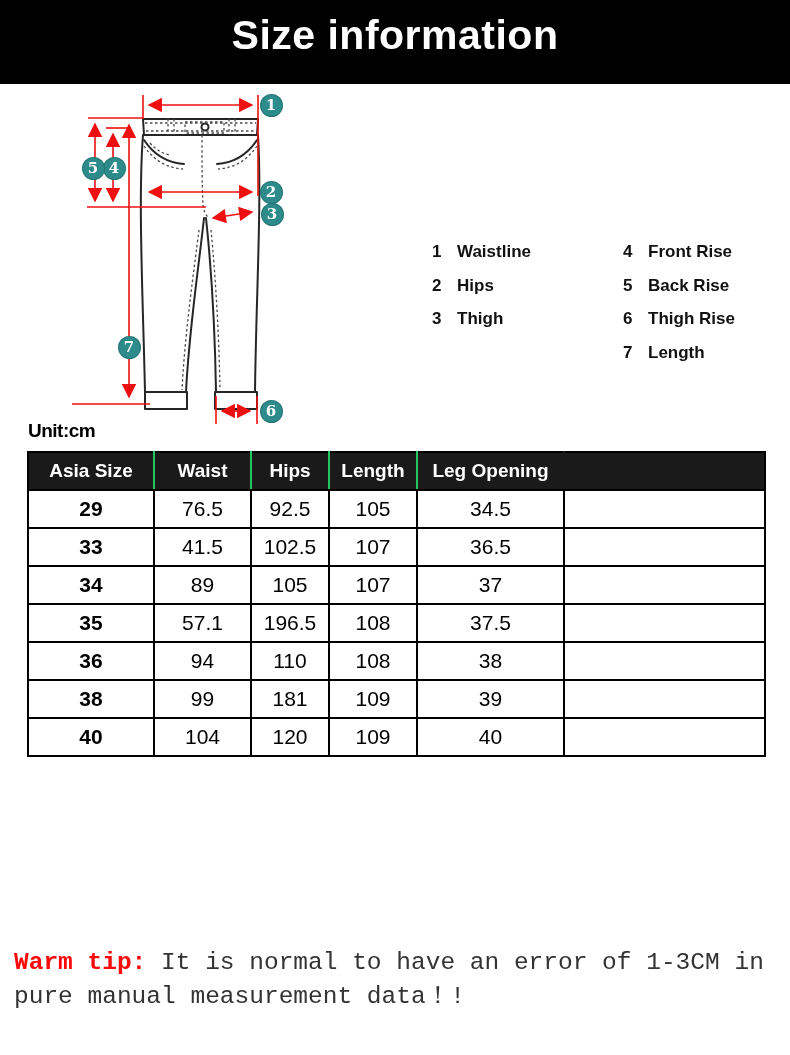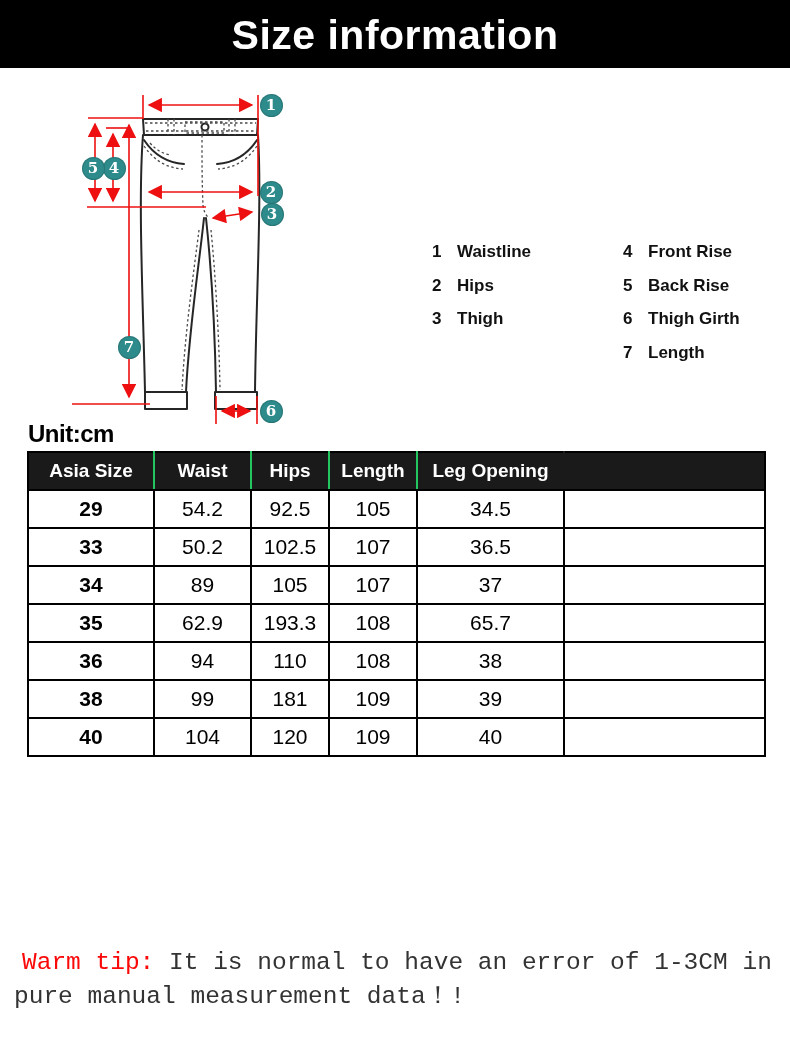--- a/index.html
+++ b/index.html
@@ -1,59 +1,59 @@
 <!DOCTYPE html>
 <html><head>
 <meta charset="utf-8">
 <style>
   html,body{margin:0;padding:0;background:#fff;}
   .page{position:relative;width:790px;height:1055px;background:#ffffff;overflow:hidden;
         font-family:"Liberation Sans",sans-serif;}
 
   
-  .title-bar{position:absolute;left:0;top:0;width:790px;height:68px;background:#000;}
+  .title-bar{position:absolute;left:0;top:0;width:790px;height:84px;background:#000;}
   .title-bar h1{margin:0;line-height:70px;text-align:center;color:#fff;
                 font-size:41px;font-weight:700;letter-spacing:0.5px;}
 
   
   .diagram-svg{position:absolute;left:55px;top:85px;width:330px;height:345px;}
   .badge{position:absolute;width:23px;height:23px;border-radius:50%;
          display:flex;align-items:center;justify-content:center;
          color:#fff;font-family:"DejaVu Serif",serif;font-weight:700;font-size:15px;
          box-shadow:inset 0 0 0 1px rgba(0,0,0,0.15);}
 
   
   .legend-col{position:absolute;display:flex;flex-direction:column;}
   .legend-col-1{left:432px;top:242px;}
   .legend-col-2{left:623px;top:242px;}
   .legend-item{display:flex;height:20px;margin-bottom:13.5px;
                font-size:17px;font-weight:700;color:#111;}
   .legend-num{width:25px;}
 
   
-  .unit-label{position:absolute;left:28px;top:420px;font-size:24px;font-weight:700;
+  .unit-label{position:absolute;left:28px;top:420px;font-size:19px;font-weight:700;
               letter-spacing:-0.5px;color:#000;}
 
   
   table.size-table{position:absolute;left:27px;top:451px;width:737px;
                    border-collapse:collapse;table-layout:fixed;
                    border:2px solid #000;}
   .size-table th{background:#1a1a1a;color:#fff;font-size:19px;font-weight:700;
                  height:36px;padding:0;text-align:center;border-bottom:2px solid #000;}
   .size-table th + th{border-left:2px solid #22c55e;}
   .size-table th:last-child{border-left:2px solid #1a1a1a;}
   .size-table td{border:2px solid #000;height:36px;padding:0;text-align:center;
                  font-size:21px;color:#000;background:#fff;}
   .size-table td:first-child{font-weight:700;}
 
   
   .warm-tip{position:absolute;left:14px;top:946px;width:780px;margin:0;
             font-family:"Liberation Mono",monospace;font-size:24.5px;line-height:34px;
             color:#333;}
-  .tip-label{font-weight:400;margin-left:8px;}
+  .tip-label{font-weight:700;}
 </style>
 </head>
 <body>
 
 <div class="page">
 
   <header class="title-bar">
     <h1>Size information</h1>
   </header>
 
@@ -138,21 +138,21 @@
     <div class="legend-item">
       <span class="legend-num">4</span>
       <span>Front Rise</span>
     </div>
     <div class="legend-item">
       <span class="legend-num">5</span>
       <span>Back Rise</span>
     </div>
     <div class="legend-item">
       <span class="legend-num">6</span>
-      <span>Thigh Girth</span>
+      <span>Thigh Rise</span>
     </div>
     <div class="legend-item">
       <span class="legend-num">7</span>
       <span>Length</span>
     </div>
   </div>
 
   <div class="unit-label">Unit:cm</div>
 
   <table class="size-table">
@@ -170,48 +170,48 @@
           <th>Waist</th>
           <th>Hips</th>
           <th>Length</th>
           <th>Leg Opening</th>
           <th></th>
         </tr>
     </thead>
     <tbody>
         <tr>
           <td>29</td>
-          <td>54.2</td>
+          <td>76.5</td>
           <td>92.5</td>
           <td>105</td>
           <td>34.5</td>
           <td></td>
         </tr>
         <tr>
           <td>33</td>
-          <td>50.2</td>
+          <td>41.5</td>
           <td>102.5</td>
           <td>107</td>
           <td>36.5</td>
           <td></td>
         </tr>
         <tr>
           <td>34</td>
           <td>89</td>
           <td>105</td>
           <td>107</td>
           <td>37</td>
           <td></td>
         </tr>
         <tr>
           <td>35</td>
-          <td>62.9</td>
-          <td>193.3</td>
+          <td>57.1</td>
+          <td>196.5</td>
           <td>108</td>
-          <td>65.7</td>
+          <td>37.5</td>
           <td></td>
         </tr>
         <tr>
           <td>36</td>
           <td>94</td>
           <td>110</td>
           <td>108</td>
           <td>38</td>
           <td></td>
         </tr>

